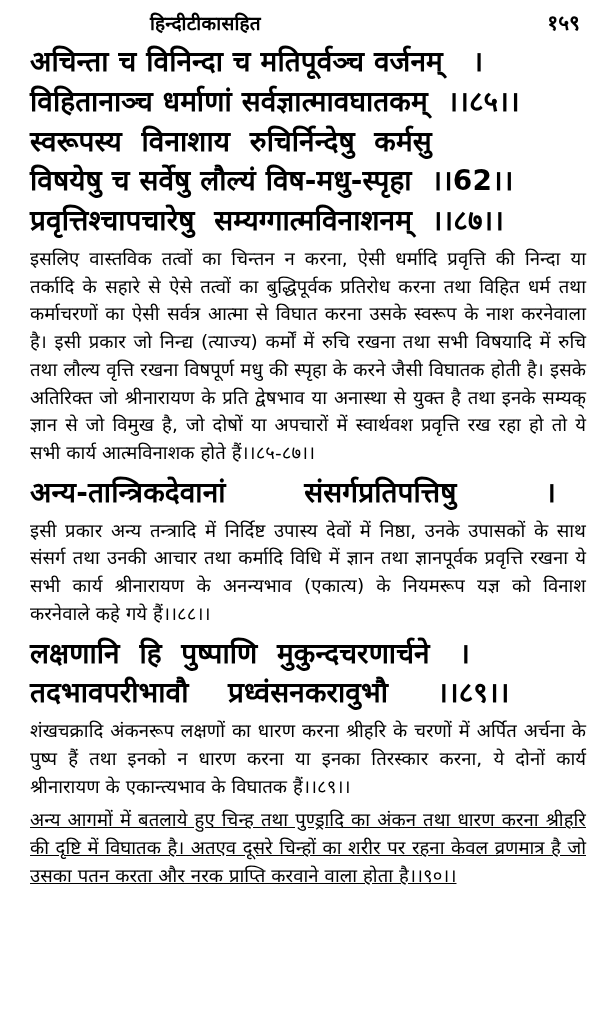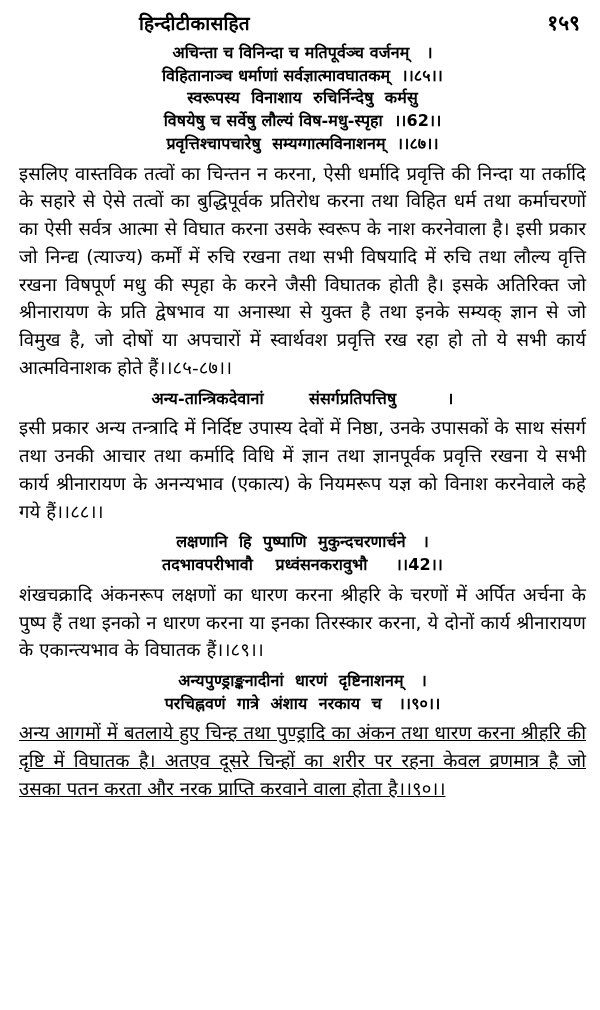--- a/index.html
+++ b/index.html
@@ -12,21 +12,21 @@
     height: 1010px;
     font-family: "DejaVu Sans", sans-serif;
     color: #000000;
     overflow: hidden;
   }
   .page {
     position: relative;
     width: 600px;
     height: 1010px;
     box-sizing: border-box;
-    padding: 8px 14px 6px 19px;
+    padding: 8px 14px 6px 30px;
   }
   .header {
     display: flex;
     align-items: baseline;
     justify-content: space-between;
     padding: 0 6px 0 120px;
     margin-bottom: 6px;
   }
   .header-title {
     font-size: 19px;
@@ -34,26 +34,25 @@
     letter-spacing: 0.3px;
   }
   .header-page {
     font-size: 21px;
     font-weight: 700;
   }
   .verse-block {
     margin: 2px 0 4px 0;
   }
   .verse-line {
-    font-size: 16px;
+    font-size: 28px;
     font-weight: 700;
     line-height: 1.42;
     letter-spacing: 0.1px;
     white-space: pre;
-    text-align: center;
   }
   .commentary {
     font-size: 18.5px;
     line-height: 1.50;
     text-align: justify;
     text-justify: inter-word;
     margin: 3px 0 6px 0;
     letter-spacing: 0.05px;
   }
   .commentary-last {
@@ -82,25 +81,21 @@
   <div class="commentary">इसलिए वास्तविक तत्वों का चिन्तन न करना, ऐसी धर्मादि प्रवृत्ति की निन्दा या तर्कादि के सहारे से ऐसे तत्वों का बुद्धिपूर्वक प्रतिरोध करना तथा विहित धर्म तथा कर्माचरणों का ऐसी सर्वत्र आत्मा से विघात करना उसके स्वरूप के नाश करनेवाला है। इसी प्रकार जो निन्द्य (त्याज्य) कर्मों में रुचि रखना तथा सभी विषयादि में रुचि तथा लौल्य वृत्ति रखना विषपूर्ण मधु की स्पृहा के करने जैसी विघातक होती है। इसके अतिरिक्त जो श्रीनारायण के प्रति द्वेषभाव या अनास्था से युक्त है तथा इनके सम्यक् ज्ञान से जो विमुख है, जो दोषों या अपचारों में स्वार्थवश प्रवृत्ति रख रहा हो तो ये सभी कार्य आत्मविनाशक होते हैं।।८५-८७।।</div>
 
   <div class="verse-block">
     <div class="verse-line">अन्य-तान्त्रिकदेवानां        संसर्गप्रतिपत्तिषु         ।</div>
   </div>
 
   <div class="commentary">इसी प्रकार अन्य तन्त्रादि में निर्दिष्ट उपास्य देवों में निष्ठा, उनके उपासकों के साथ संसर्ग तथा उनकी आचार तथा कर्मादि विधि में ज्ञान तथा ज्ञानपूर्वक प्रवृत्ति रखना ये सभी कार्य श्रीनारायण के अनन्यभाव (एकात्य) के नियमरूप यज्ञ को विनाश करनेवाले कहे गये हैं।।८८।।</div>
 
   <div class="verse-block">
     <div class="verse-line">लक्षणानि  हि  पुष्पाणि  मुकुन्दचरणार्चने   ।</div>
-    <div class="verse-line">तदभावपरीभावौ    प्रध्वंसनकरावुभौ     ।।42।।</div>
+    <div class="verse-line">तदभावपरीभावौ    प्रध्वंसनकरावुभौ     ।।८९।।</div>
   </div>
 
   <div class="commentary">शंखचक्रादि अंकनरूप लक्षणों का धारण करना श्रीहरि के चरणों में अर्पित अर्चना के पुष्प हैं तथा इनको न धारण करना या इनका तिरस्कार करना, ये दोनों कार्य श्रीनारायण के एकान्त्यभाव के विघातक हैं।।८९।।</div>
 
-  <div class="verse-block">
-    <div class="verse-line">अन्यपुण्ड्राङ्कनादीनां  धारणं  दृष्टिनाशनम्   ।</div>
-    <div class="verse-line">परचिह्नवणं  गात्रे  अंशाय  नरकाय  च   ।।९०।।</div>
-  </div>
 
   <div class="commentary commentary-last">अन्य आगमों में बतलाये हुए चिन्ह तथा पुण्ड्रादि का अंकन तथा धारण करना श्रीहरि की दृष्टि में विघातक है। अतएव दूसरे चिन्हों का शरीर पर रहना केवल व्रणमात्र है जो उसका पतन करता और नरक प्राप्ति करवाने वाला होता है।।९०।।</div>
 
 </div>
 
 </body></html>

